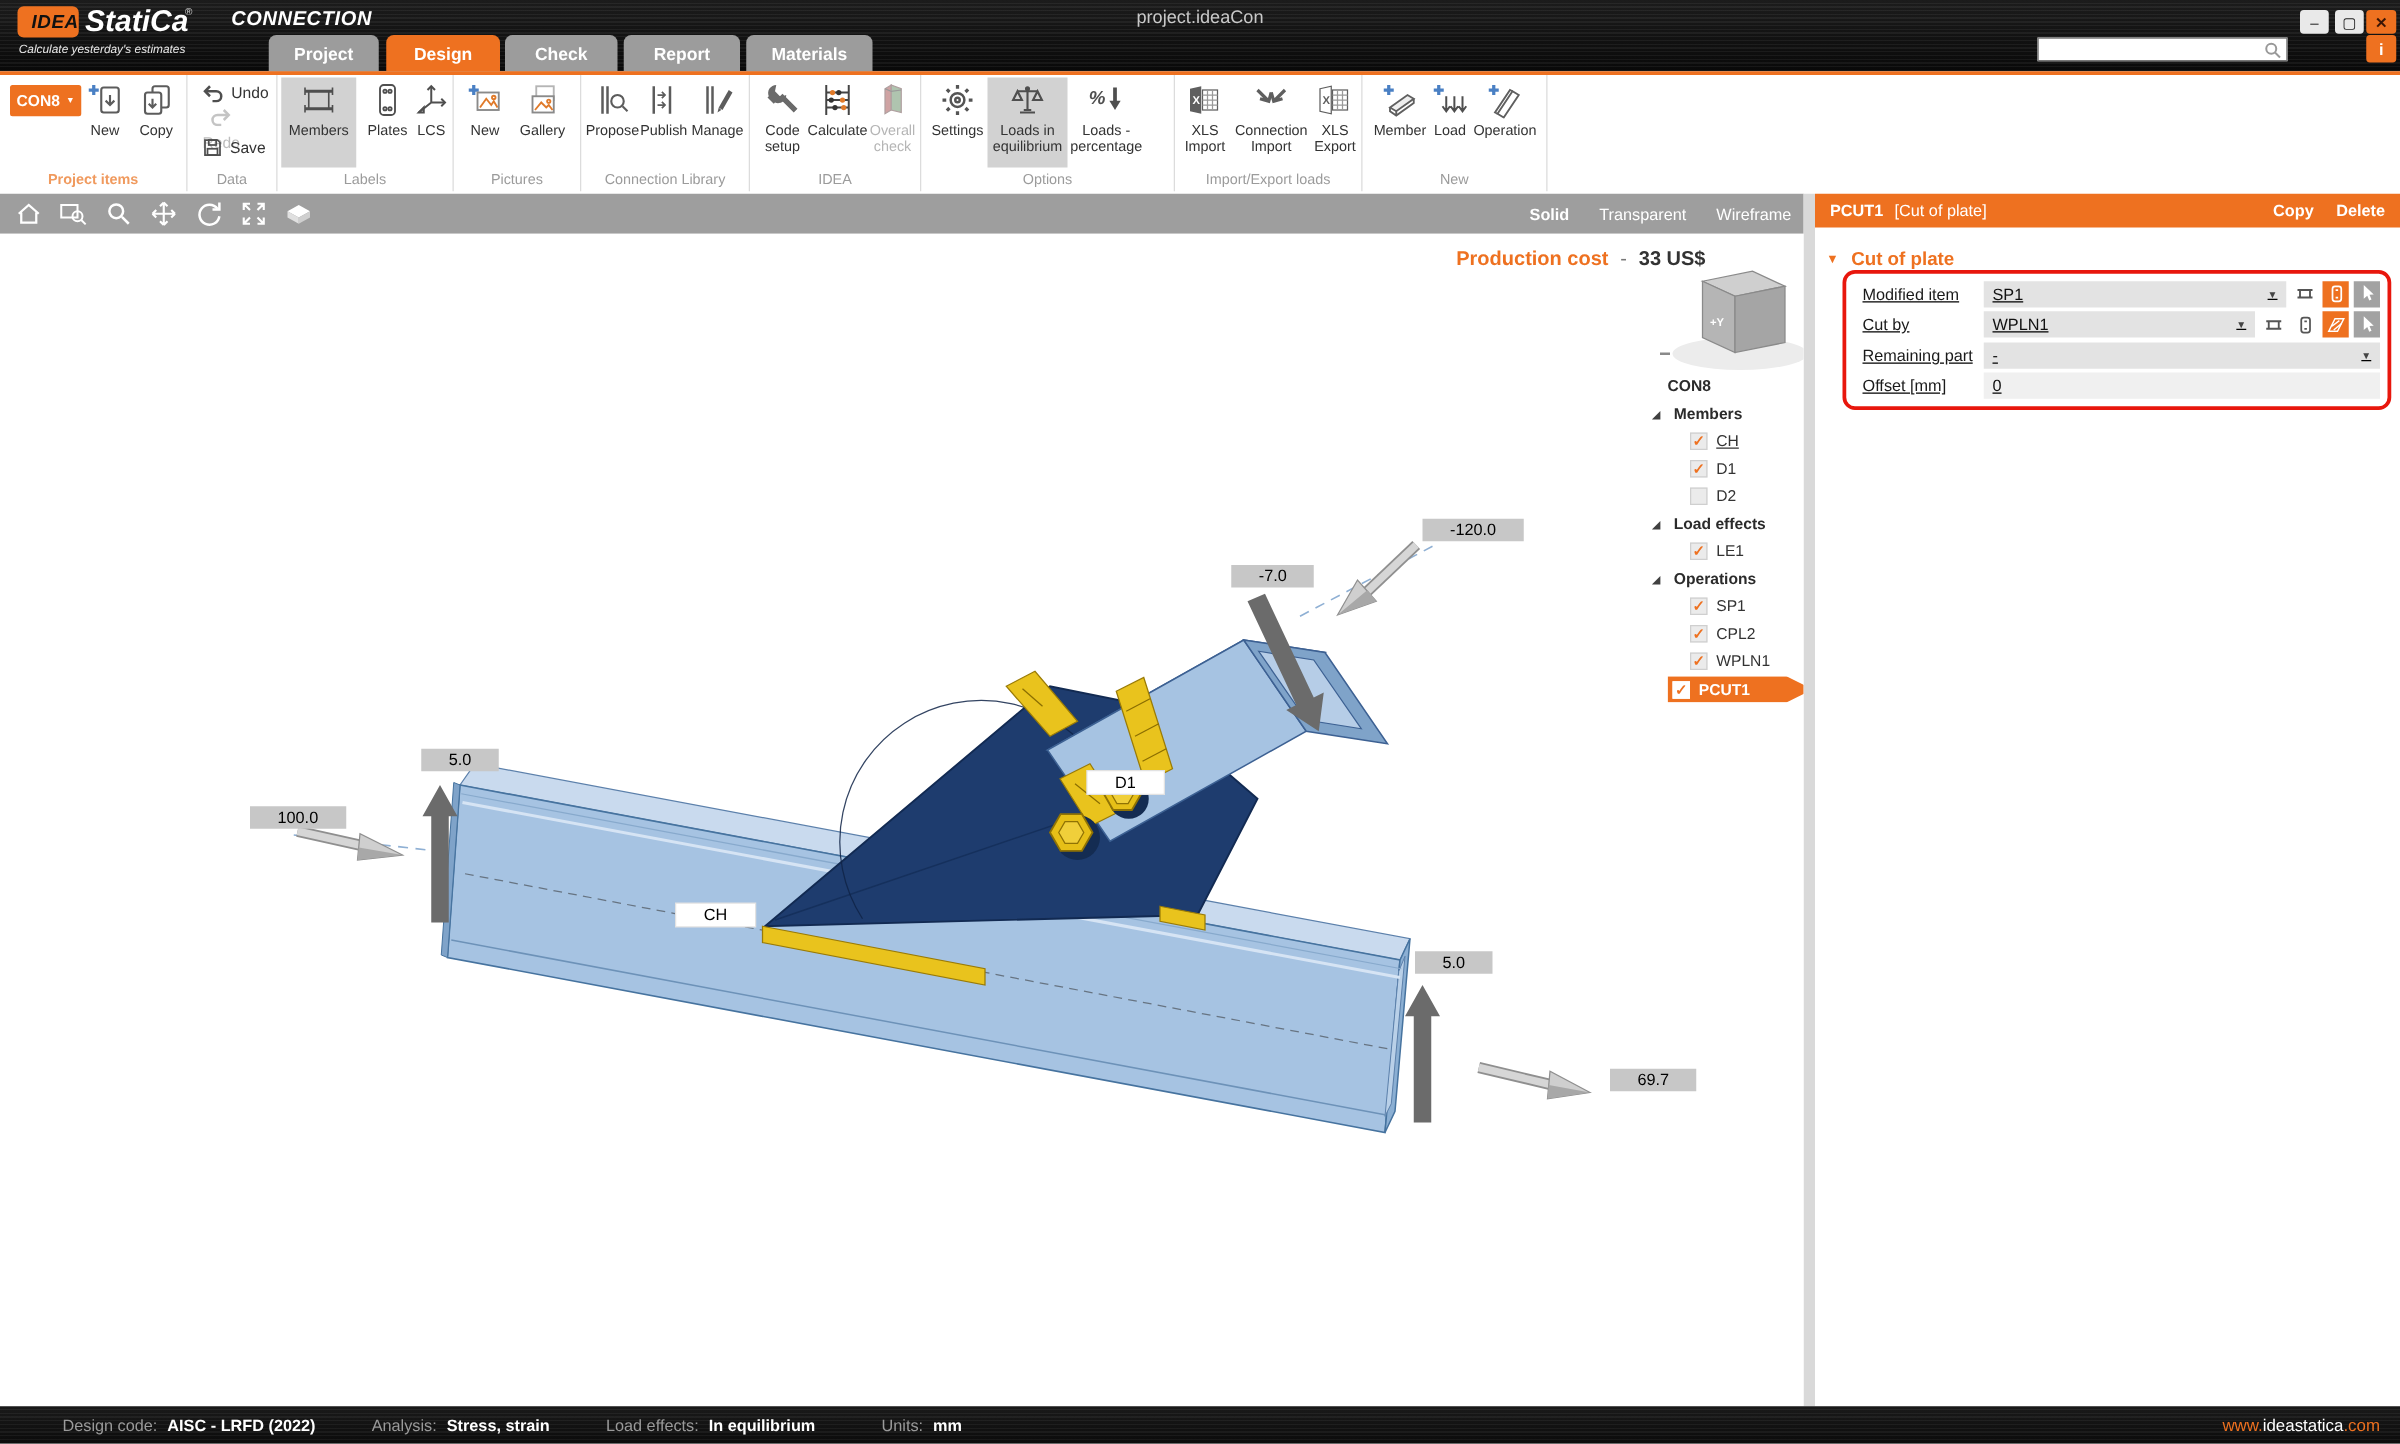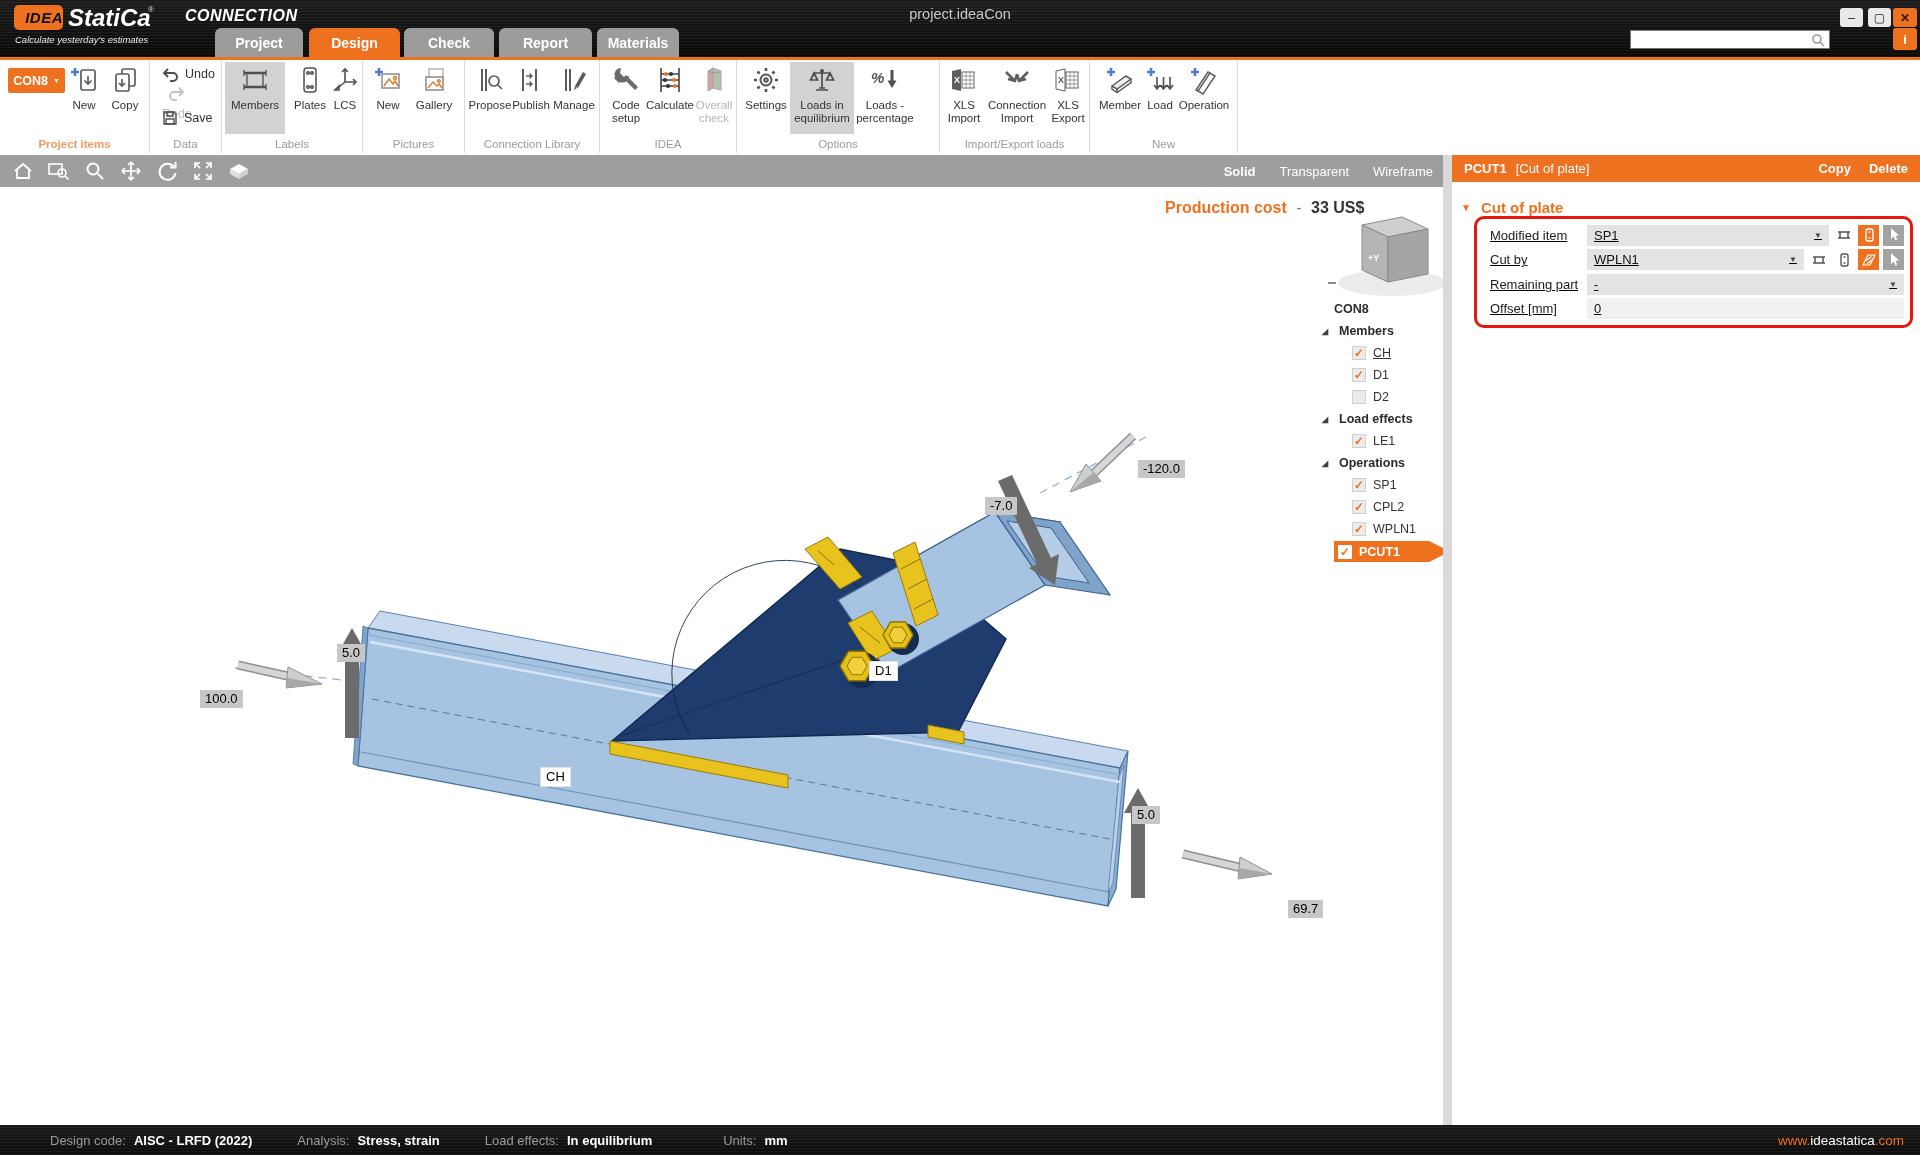--- a/index.html
+++ b/index.html
@@ -50,21 +50,21 @@
   .vbar{position:absolute;left:0;top:155px;width:1443px;height:32px;background:var(--bar_gray,#9e9e9e);
     display:flex;align-items:center;}
   .vicon{width:26px;height:24px;margin-left:10px;display:flex;align-items:center;justify-content:center;}
   .vmodes{position:absolute;right:10px;top:0;height:32px;display:flex;align-items:center;gap:24px;color:#fff;font-size:13px;}
   .vmodes .active{font-weight:bold;}
   .canvas{position:absolute;left:0;top:187px;width:1443px;height:938px;background:#fff;overflow:hidden;}
   .prodcost{position:absolute;left:1165px;top:12px;font-size:16px;white-space:nowrap;}
   .prodcost .pc-label{color:var(--accent,#ee7120);font-weight:bold;}
   .prodcost .pc-sep{color:#777;margin:0 5px;}
   .prodcost .pc-val{color:#333;font-weight:bold;}
-  .mlabel{position:absolute;background:#c7c7c7;color:#000;font-size:13px;padding:1px 5px;line-height:16px;margin-top:45px;}
+  .mlabel{position:absolute;background:#c7c7c7;color:#000;font-size:13px;padding:1px 22px;line-height:16px;}
   .mlabel.white{background:#fff;box-shadow:0 0 0 1px #e2e2e2;}
 
   
   .tree{position:absolute;left:1322px;top:112px;width:130px;font-size:12.5px;color:#333;}
   .trow{position:absolute;left:0;height:20px;display:flex;align-items:center;gap:7px;white-space:nowrap;}
   .trow .exp{font-size:8px;color:#404040;width:10px;}
   .trow.hdr{font-weight:bold;color:#2b2b2b;}
   .cb{width:14px;height:14px;background:#ebebeb;border:1px solid #cfcfcf;display:flex;align-items:center;justify-content:center;flex:none;}
   .cb i{font-style:normal;color:var(--accent,#ee7120);font-size:12px;font-weight:bold;line-height:1;}
   .cb.un i{visibility:hidden;}
@@ -139,21 +139,21 @@
       </div>
     <div class="tab active" style="left:309px;width:91px">
         <span>Design</span>
       </div>
     <div class="tab" style="left:404px;width:90px">
         <span>Check</span>
       </div>
     <div class="tab" style="left:499px;width:93px">
         <span>Report</span>
       </div>
-    <div class="tab" style="left:597px;width:82px">
+    <div class="tab" style="left:597px;width:101px">
         <span>Materials</span>
       </div>
 
     <div class="searchbox">
       <input placeholder="" style="">
       <span style="padding-right:4px">
         <svg width="14" height="14" viewBox="0 0 14 14" fill="none" stroke="#999" stroke-width="1.6">
             <circle cx="6" cy="6" r="4"></circle>
             <path d="M9 9l4 4"></path>
           </svg>
@@ -764,21 +764,21 @@
       <span class="sb-val">AISC - LRFD (2022)</span>
     </div>
     <div class="sb-pair" style="margin-left:45px">
       <span class="sb-lbl">Analysis:</span>
       <span class="sb-val">Stress, strain</span>
     </div>
     <div class="sb-pair" style="margin-left:45px">
       <span class="sb-lbl">Load effects:</span>
       <span class="sb-val">In equilibrium</span>
     </div>
-    <div class="sb-pair" style="margin-left:71px">
+    <div class="sb-pair" style="margin-left:53px">
       <span class="sb-lbl">Units:</span>
       <span class="sb-val">mm</span>
     </div>
     <div class="sb-site">
       <span class="o">www.</span><span class="w">ideastatica</span><span class="o">.com</span>
     </div>
   </div>
 
 </div>
 

